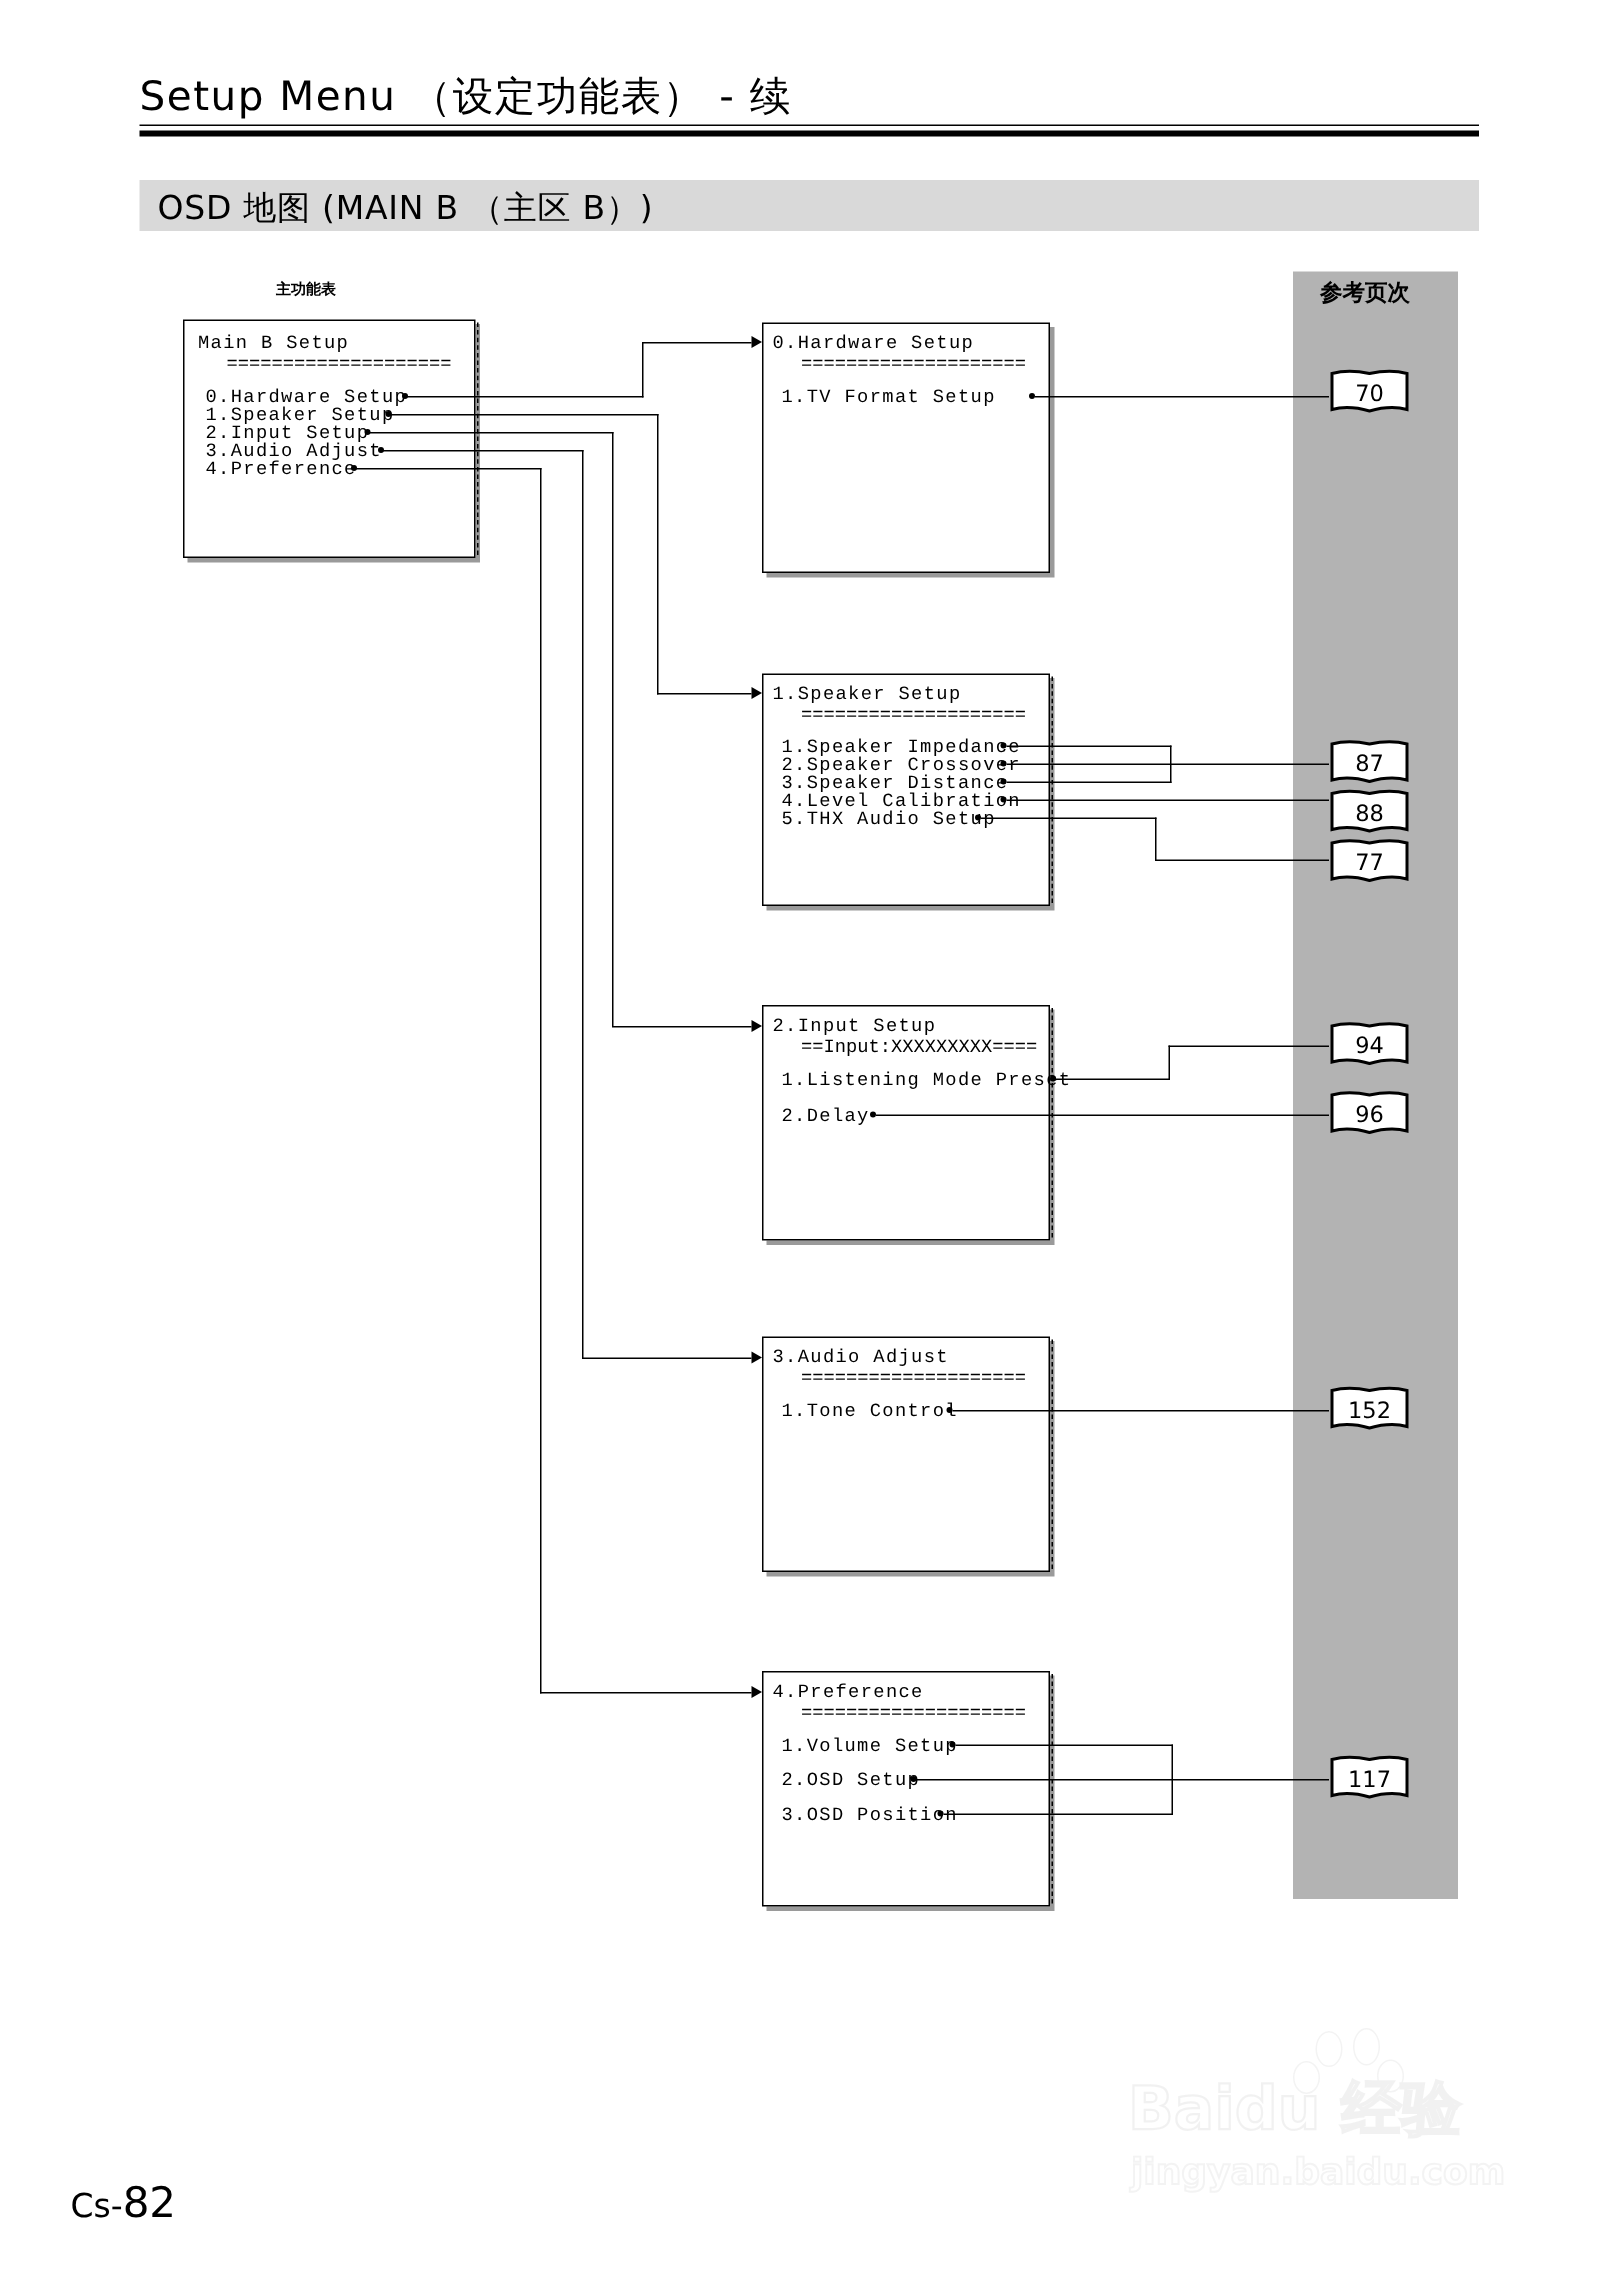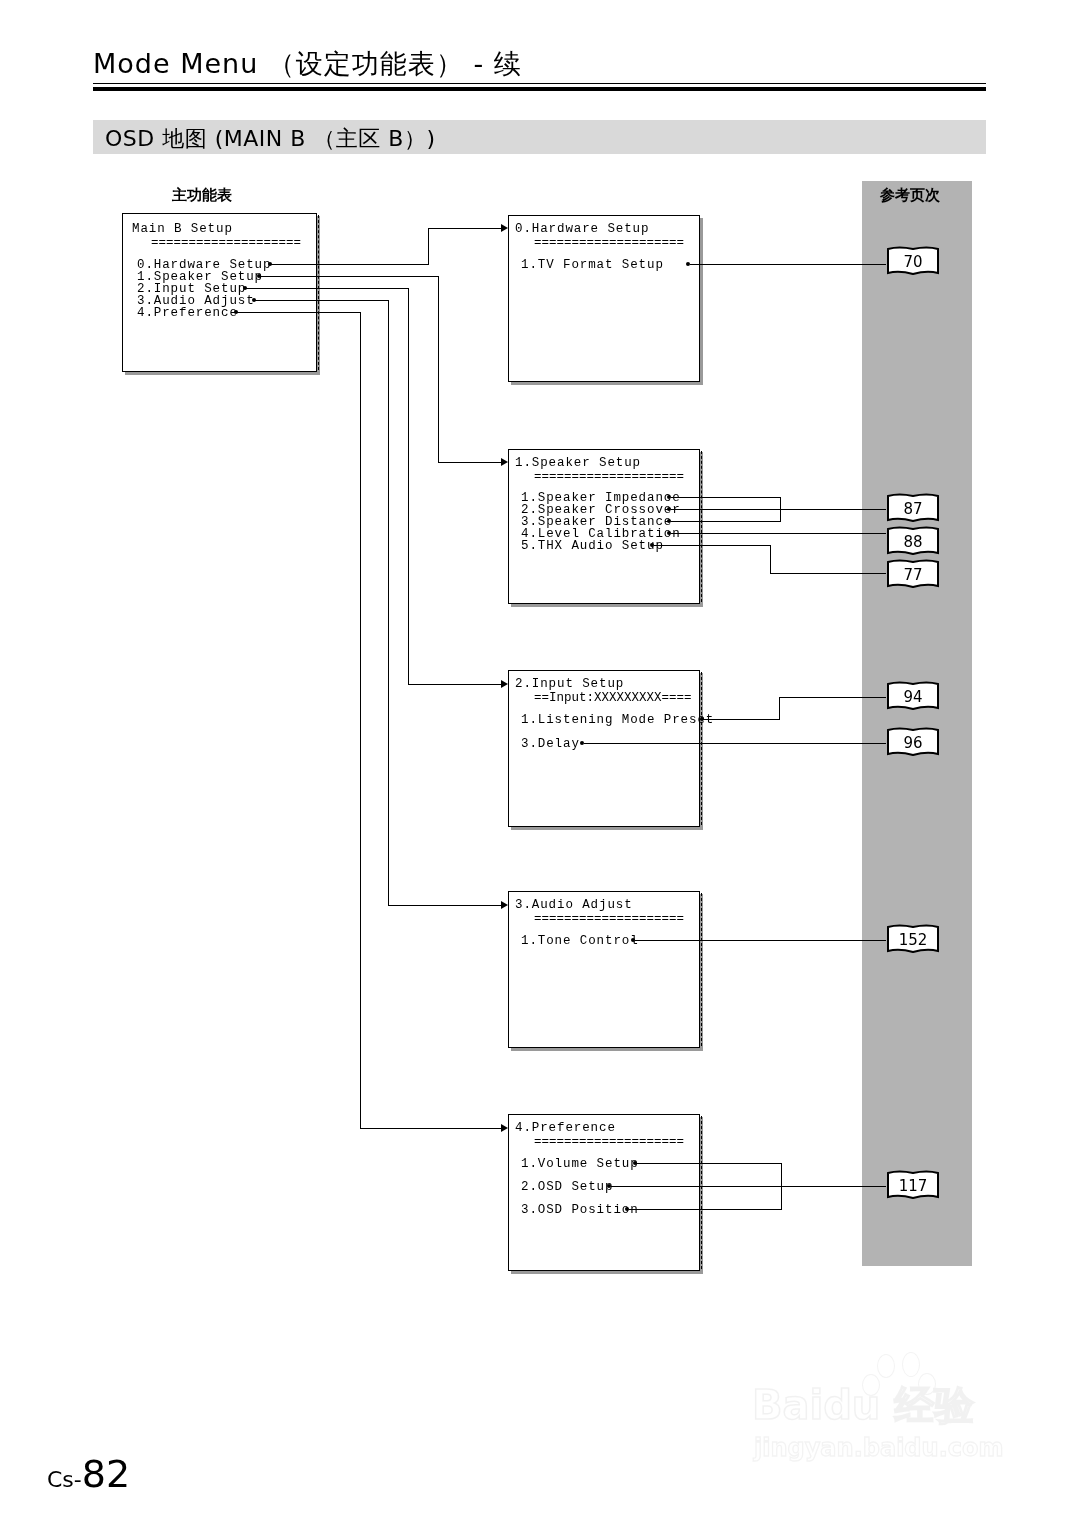--- a/index.html
+++ b/index.html
@@ -87,24 +87,24 @@
     white-space: pre;
     line-height: 14px;
     text-align: right;
   }
   .osd-head   { font-weight: normal; }
   .osd-rule   { letter-spacing: 0px; }
 
   
   #main-menu-caption {
     position: absolute;
-    left: 172px; top: 186px;
+    left: 184px; top: 186px;
     font-family: "DejaVu Sans", sans-serif;
     font-weight: bold;
-    font-size: 15px;
+    font-size: 10px;
     color: #000;
     white-space: nowrap;
   }
 
   
   .ln-h { position: absolute; height: 1px; background: #000; }
   .ln-v { position: absolute; width: 1px;  background: #000; }
   .ln-dash {
     position: absolute; width: 0; border-left: 1px dashed #000;
   }
@@ -145,21 +145,21 @@
 
   
   #footer-page {
     position: absolute;
     left: 47px; top: 1452px;
     font-family: "DejaVu Sans", sans-serif;
     color: #000;
     white-space: nowrap;
   }
   #footer-page .cs { font-size: 22px; }
-  #footer-page .num { font-size: 38px; }
+  #footer-page .num { font-size: 28px; }
 
   
   #watermark {
     position: absolute;
     left: 752px; top: 1352px;
     width: 270px; height: 120px;
     opacity: 0.30;
     pointer-events: none;
     user-select: none;
   }
@@ -184,21 +184,21 @@
   #watermark .paw {
     position: absolute;
     border: 1.5px solid #d8d8d8;
     border-radius: 50%;
     background: transparent;
   }
 </style>
 </head>
 <body>
 
-<div id="page-title">Mode Menu （设定功能表） - 续</div>
+<div id="page-title">Setup Menu （设定功能表） - 续</div>
 <div id="title-rule-thin"></div>
 <div id="title-rule-thick"></div>
 
 <div id="section-bar"></div>
 <div id="section-bar-label">OSD 地图 (MAIN B （主区 B）)</div>
 
 <div id="ref-column"></div>
 <div id="ref-column-title">参考页次</div>
 
 <div id="main-menu-caption">主功能表</div>
@@ -239,21 +239,21 @@
 <div class="dot" style="left:667px; top:507px;"></div>
 <div class="dot" style="left:667px; top:519px;"></div>
 <div class="dot" style="left:667px; top:531px;"></div>
 <div class="dot" style="left:650px; top:543px;"></div>
 <div class="ln-dash" style="left:701px; top:451px; height:151px;"></div>
 
 <div class="osd-box" style="left:508px; top:670px; width:192px; height:157px;"></div>
 <div class="osd-line osd-head" style="left:515px; top:677px;">2.Input Setup</div>
 <div class="osd-line osd-rule" style="left:534px; top:691px;">==Input:XXXXXXXXX====</div>
 <div class="osd-line" style="left:521px; top:713px;">1.Listening Mode Preset</div>
-<div class="osd-line" style="left:521px; top:737px;">3.Delay</div>
+<div class="osd-line" style="left:521px; top:737px;">2.Delay</div>
 <div class="dot" style="left:700px; top:717px;"></div>
 <div class="dot" style="left:580px; top:741px;"></div>
 <div class="ln-dash" style="left:701px; top:672px; height:153px;"></div>
 
 <div class="osd-box" style="left:508px; top:891px; width:192px; height:157px;"></div>
 <div class="osd-line osd-head" style="left:515px; top:898px;">3.Audio Adjust</div>
 <div class="osd-line osd-rule" style="left:534px; top:912px;">====================</div>
 <div class="osd-line" style="left:521px; top:934px;">1.Tone Control</div>
 <div class="dot" style="left:631px; top:938px;"></div>
 <div class="ln-dash" style="left:701px; top:893px; height:153px;"></div>

